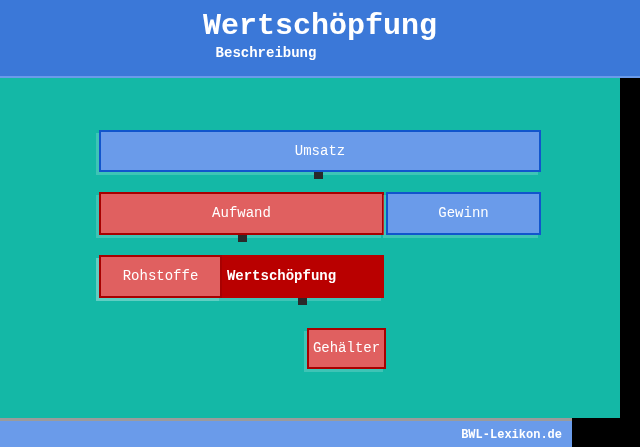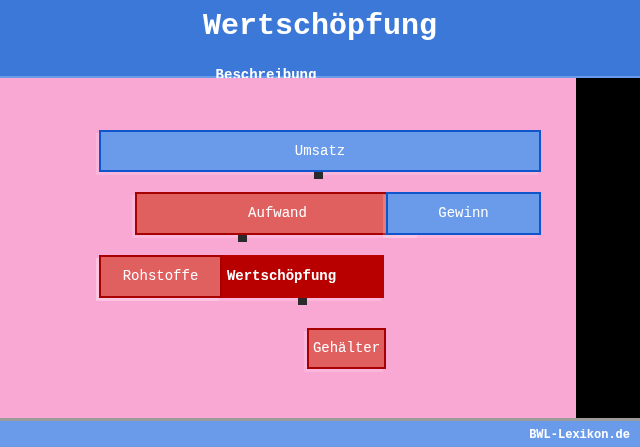--- a/index.html
+++ b/index.html
@@ -45,31 +45,30 @@
   #header-subtitle {
     position: absolute;
     left: 0;
     top: 44px;
     width: 532px;
     text-align: center;
     color: #ffffff;
     font-size: 14px;
     font-weight: bold;
     line-height: 18px;
-    margin-top: 22px;
   }
 
   
   #diagram {
     position: absolute;
     left: 0;
     top: 78px;
-    width: 576px;
+    width: 620px;
     height: 340px;
-    background: #f9a8d4;
+    background: #14b8a6;
   }
 
   .node {
     position: absolute;
     box-sizing: border-box;
     display: flex;
     align-items: center;
     justify-content: center;
     text-align: center;
     color: #ffffff;
@@ -86,21 +85,21 @@
     border: 2px solid #a80000;
   }
   .node.red-dark {
     background: #b90000;
     border: 2px solid #b90000;
     font-weight: bold;
   }
 
   
   #node-umsatz      { left: 99px;  top: 52px;  width: 442px; height: 42px; }
-  #node-aufwand     { left: 99px;  top: 114px; width: 285px; height: 43px; margin-left: 36px; }
+  #node-aufwand     { left: 99px;  top: 114px; width: 285px; height: 43px; }
   #node-gewinn      { left: 386px; top: 114px; width: 155px; height: 43px; text-align: center; }
   #node-wertschoepfung { left: 99px; top: 177px; width: 285px; height: 43px; }
   #node-rohstoffe   { left: 99px;  top: 177px; width: 123px; height: 43px; align-items: center; }
   #node-hilfs       { left: 180px; top: 242px; width: 126px; height: 53px; }
   #node-gehaelter   { left: 307px; top: 250px; width: 79px;  height: 41px; }
 
   
   .connector {
     position: absolute;
     background: #2a2a2a;
@@ -109,21 +108,21 @@
   }
   #conn-1 { left: 314px; top: 94px; }
   #conn-2 { left: 238px; top: 157px; }
   #conn-3 { left: 298px; top: 220px; }
 
   
   #footer {
     position: absolute;
     left: 0;
     top: 418px;
-    width: 640px;
+    width: 572px;
     height: 29px;
     background: #6a9bea;
     border-top: 3px solid #9b9b9b;
     box-sizing: border-box;
   }
   #footer-label {
     position: absolute;
     right: 10px;
     top: 7px;
     color: #ffffff;

